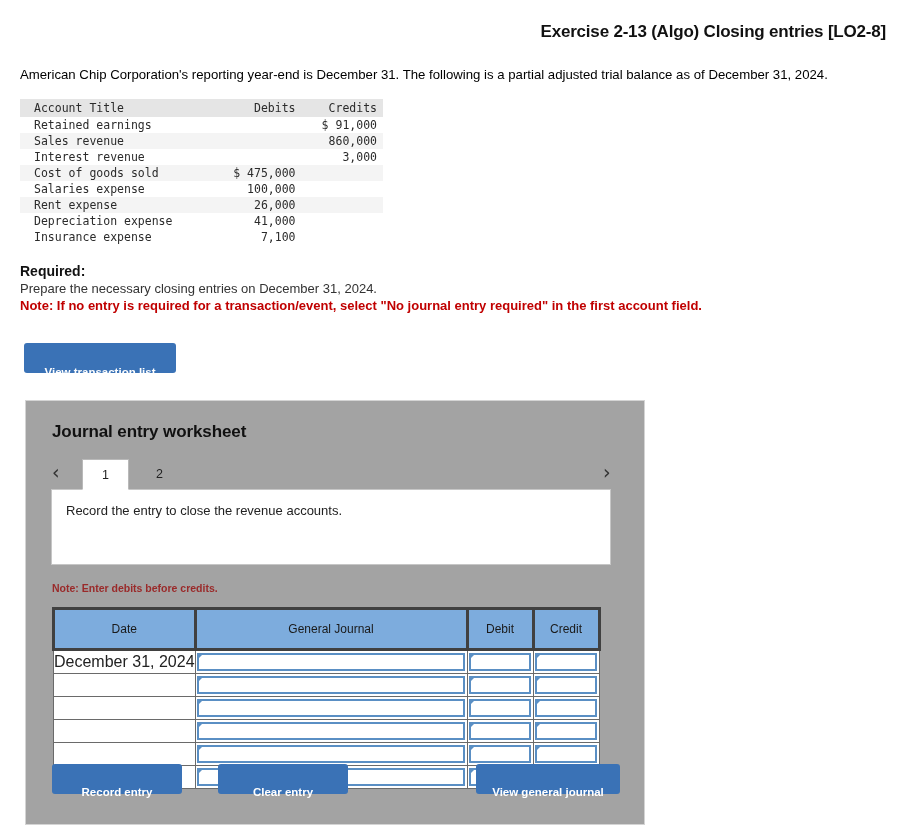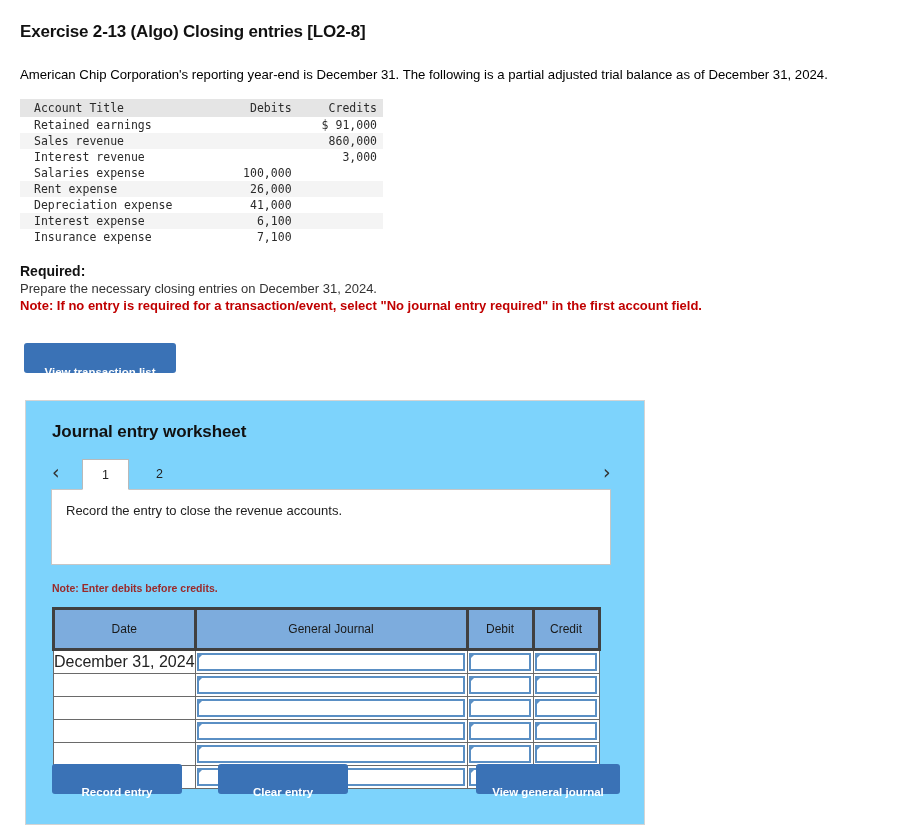--- a/index.html
+++ b/index.html
@@ -20,20 +20,21 @@
   .page {
     padding: 22px 20px 0 20px;
     box-sizing: border-box;
   }
   .ex-title {
     font-size: 17px;
     font-weight: bold;
     letter-spacing: -0.2px;
     margin: 0 0 24px 0;
     color: #111111;
+    text-align: right;
   }
   .intro {
     font-size: 13.2px;
     line-height: 17px;
     color: #000000;
     margin: 0 0 16px 0;
     max-width: 870px;
   }
 
   
@@ -112,21 +113,21 @@
     margin: 30px 0 0 4px;
   }
 
   
   .worksheet {
     position: absolute;
     left: 25px;
     top: 400px;
     width: 620px;
     height: 425px;
-    background: #7dd3fc;
+    background: #a3a3a3;
     border: 1px solid #d4d4d4;
     box-sizing: border-box;
   }
   .ws-title {
     font-size: 17px;
     font-weight: bold;
     color: #111111;
     margin: 21px 0 0 26px;
     letter-spacing: -0.1px;
   }
@@ -311,38 +312,38 @@
         <tr class="alt">
           <td class="acct">Sales revenue</td>
           <td></td>
           <td>860,000</td>
         </tr>
         <tr>
           <td class="acct">Interest revenue</td>
           <td></td>
           <td>3,000</td>
         </tr>
+        <tr class="alt">
+          <td class="acct">Cost of goods sold</td>
+          <td>$ 475,000</td>
+          <td></td>
+        </tr>
         <tr>
           <td class="acct">Salaries expense</td>
           <td>100,000</td>
           <td></td>
         </tr>
         <tr class="alt">
           <td class="acct">Rent expense</td>
           <td>26,000</td>
           <td></td>
         </tr>
         <tr>
           <td class="acct">Depreciation expense</td>
           <td>41,000</td>
-          <td></td>
-        </tr>
-        <tr class="alt">
-          <td class="acct">Interest expense</td>
-          <td>6,100</td>
           <td></td>
         </tr>
         <tr>
           <td class="acct">Insurance expense</td>
           <td>7,100</td>
           <td></td>
         </tr>
       </tbody>
     </table>
   </div>

